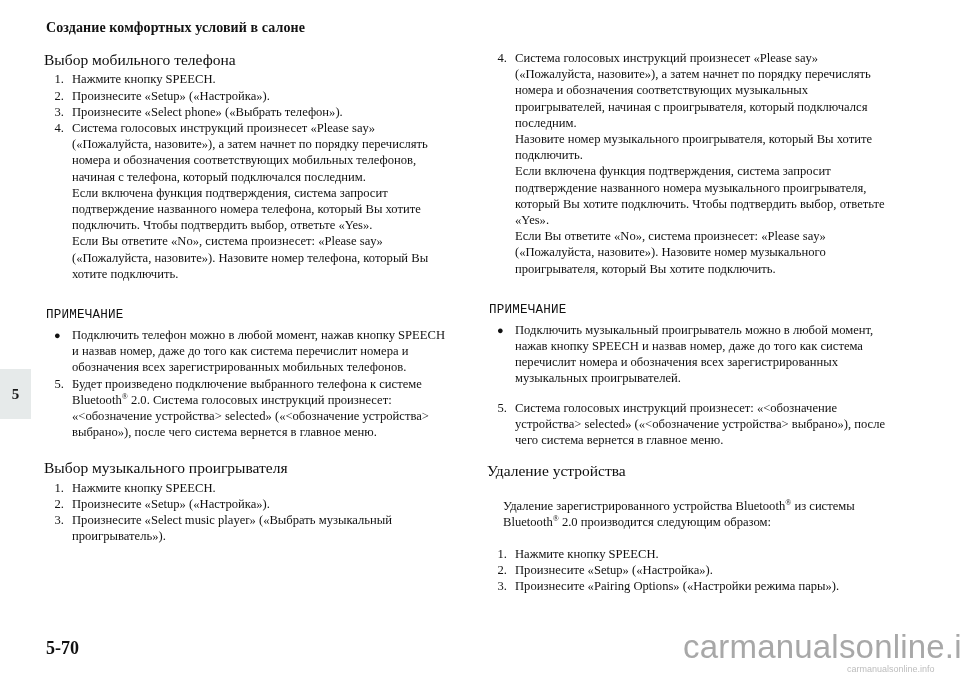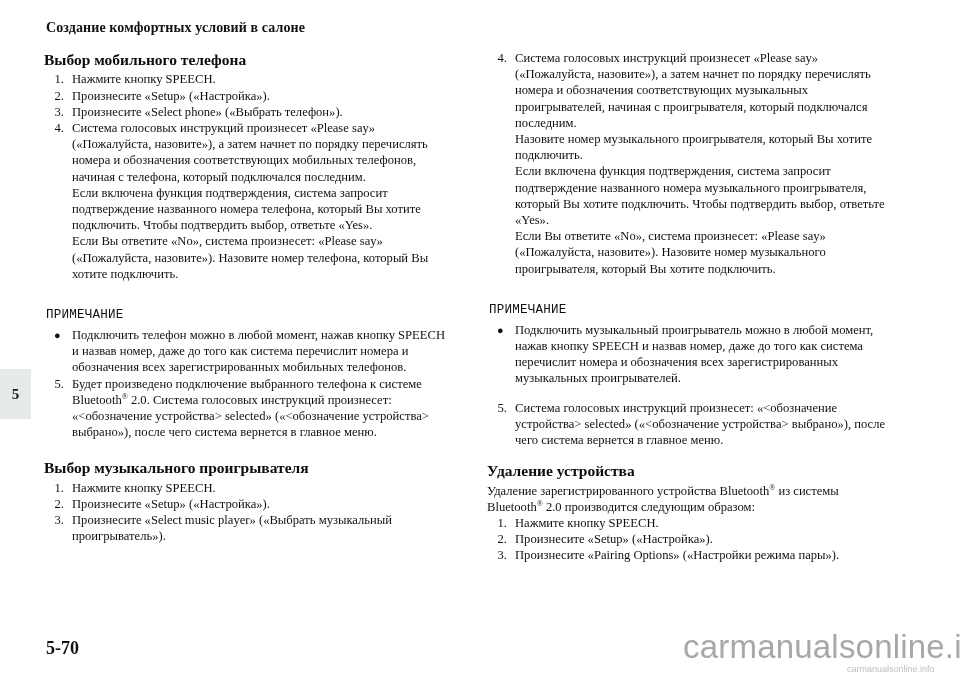--- a/index.html
+++ b/index.html
@@ -63,38 +63,38 @@
     width: 408px;
   }
   .col-left  { left: 44px; }
   .col-right { left: 487px; }
 
   
   h2.section-title {
     margin: 0 0 2px 0;
     font-family: "Liberation Serif", serif;
     font-size: 15.5px;
-    font-weight: bold;
+    font-weight: normal;
     line-height: 1.25;
     color: #0d0d0d;
   }
-  .section-title.tight { margin-bottom: 2px; }
+  .section-title.tight { margin-bottom: 17px; }
 
   .note-title {
     margin: 2px;
     font-family: Liberation Mono, monospace;
     font-size: 12.6px;
     line-height: 1.5;
     letter-spacing: .2px;
     color: #111;
   }
 
   
   p.body-text {
-    margin: 0;
+    margin: 16px;
     font-family: "Liberation Serif", serif;
     font-size: 12.6px;
     line-height: 16.2px;
     color: #111;
   }
 
   ol.steps {
     margin: 0;
     padding: 0;
     list-style: none;

